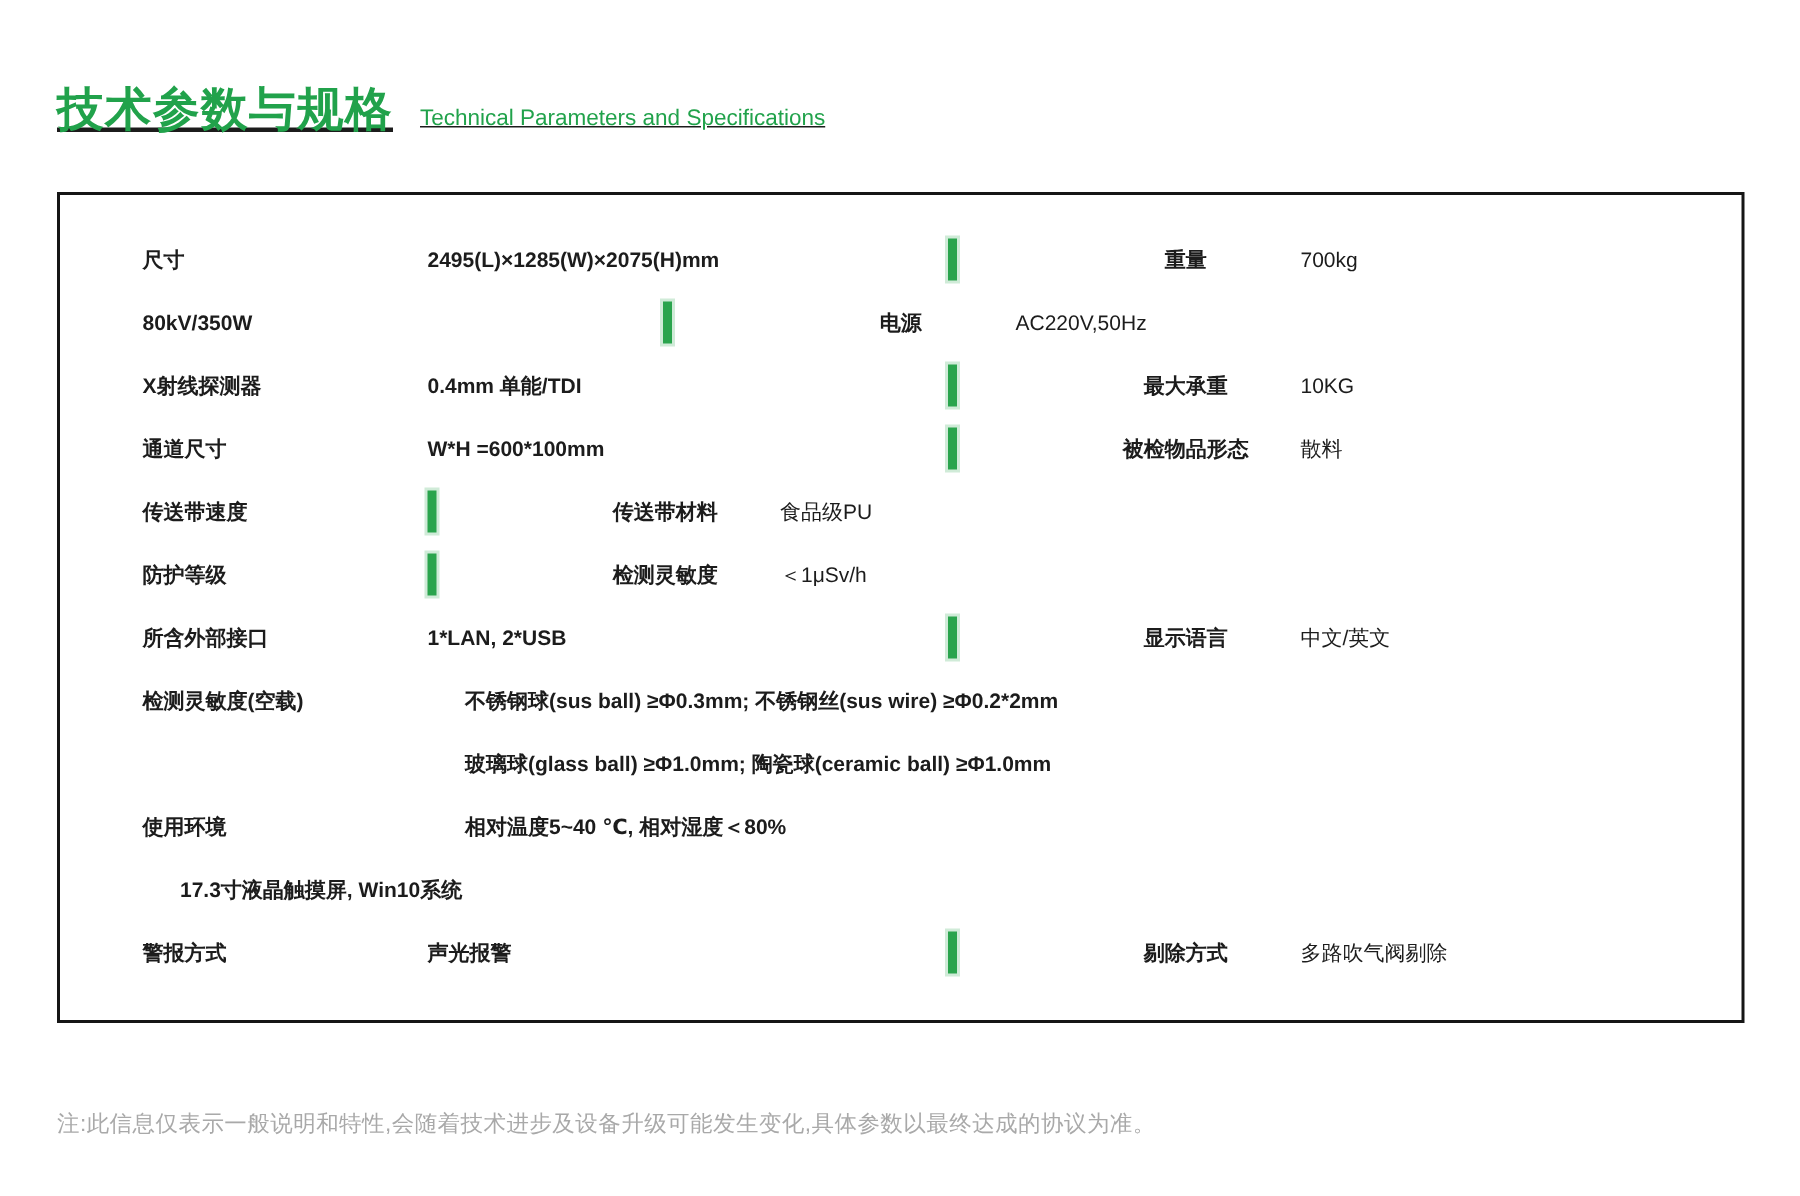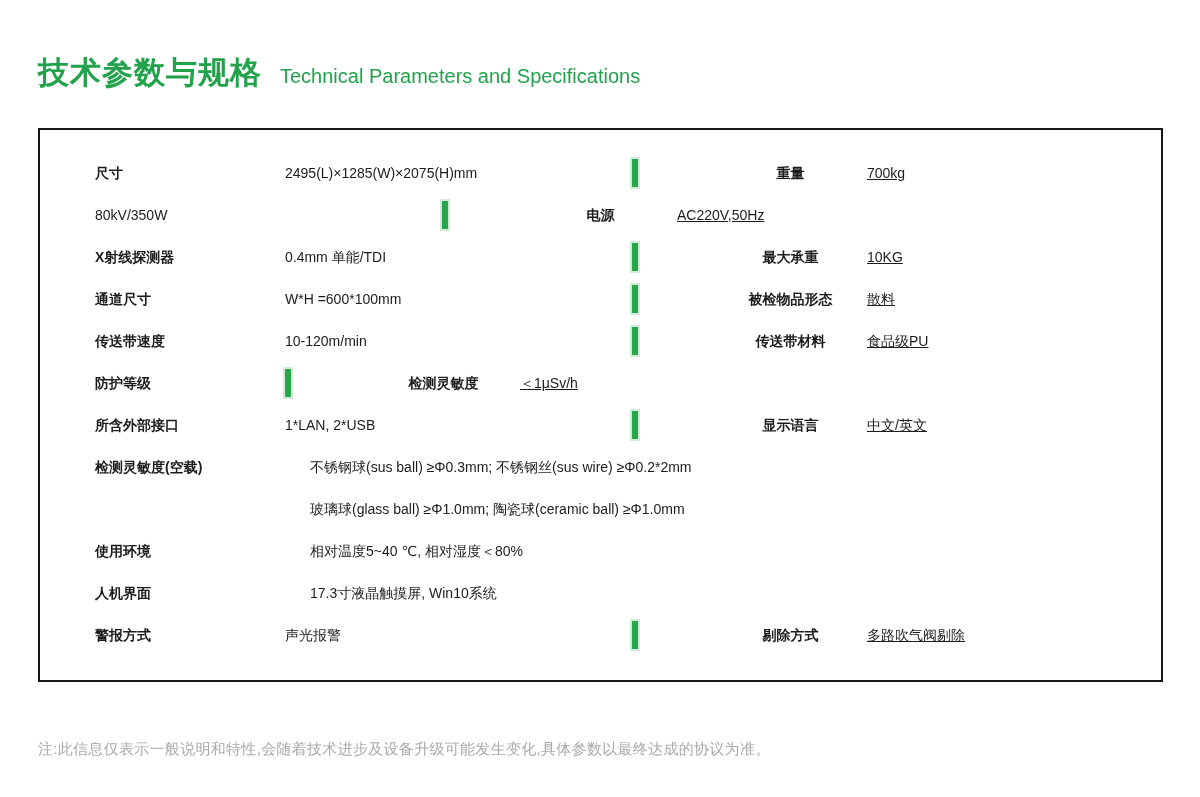--- a/index.html
+++ b/index.html
@@ -12,64 +12,64 @@
   *{box-sizing:border-box;}
   html,body{margin:0;padding:0;}
   body{
     width:1200px;height:797px;background:#ffffff;
     font-family:"Liberation Sans","DejaVu Sans",sans-serif;
     color:var(--text-dark);
     position:relative;overflow:hidden;
   }
   .page-header{
     margin:52px 0 0 38px;
-    display:flex;align-items:baseline;
+    display:flex;align-items:baseline;text-decoration:underline;
   }
   .page-title{
     font-size:31px;font-weight:600;letter-spacing:1px;
     color:var(--accent-green);
   }
   .page-subtitle{
-    font-size:20px;font-weight:400;margin-left:18px;
+    font-size:15px;font-weight:400;margin-left:18px;
     color:var(--accent-green);
   }
   .spec-box{
     margin:34px 37px 0 38px;
     width:1125px;
     border:2px solid var(--box-border);
     padding:22px 0 24px 55px;
     background:#ffffff;
   }
   .spec-row{
     display:flex;align-items:center;height:42px;
     font-size:14px;line-height:42px;white-space:nowrap;
   }
   .spec-label-left{
     width:190px;flex:0 0 190px;font-weight:700;
   }
   .spec-value-left{
-    width:347px;flex:0 0 347px;font-weight:400;
+    width:347px;flex:0 0 347px;font-weight:700;
   }
   .spec-row.full .spec-value-left{
     width:auto;flex:1 1 auto;margin-left:25px;
   }
   .divider-cell{
     width:82px;flex:0 0 82px;
     display:flex;align-items:center;
   }
   .row-divider{
     width:6px;height:28px;
     background:var(--divider-green);
     box-shadow:0 0 0 2px rgba(42,164,77,0.22);
   }
   .spec-label-right{
     width:153px;flex:0 0 153px;font-weight:700;text-align:center;
   }
   .spec-value-right{
-    flex:1 1 auto;font-weight:400;text-decoration:underline;
+    flex:1 1 auto;font-weight:400;
   }
   .right-pane{display:contents;}
   .disclaimer-note{
     margin:58px 0 0 38px;
     font-size:15px;color:var(--note-gray);
     letter-spacing:0.3px;
   }
 </style>
 </head>
 <body>
@@ -123,21 +123,20 @@
       <span class="row-divider"></span>
     </span>
     <span class="right-pane">
       <span class="spec-label-right">被检物品形态</span>
       <span class="spec-value-right">散料</span>
     </span>
   </div>
 
   <div class="spec-row">
     <span class="spec-label-left">传送带速度</span>
-    <span class="spec-value-left">10-120m/min</span>
     <span class="divider-cell">
       <span class="row-divider"></span>
     </span>
     <span class="right-pane">
       <span class="spec-label-right">传送带材料</span>
       <span class="spec-value-right">食品级PU</span>
     </span>
   </div>
 
   <div class="spec-row">
@@ -175,21 +174,20 @@
 
   </div>
 
   <div class="spec-row full">
     <span class="spec-label-left">使用环境</span>
     <span class="spec-value-left">相对温度5~40 ℃, 相对湿度＜80%</span>
 
   </div>
 
   <div class="spec-row full">
-    <span class="spec-label-left">人机界面</span>
     <span class="spec-value-left">17.3寸液晶触摸屏, Win10系统</span>
 
   </div>
 
   <div class="spec-row">
     <span class="spec-label-left">警报方式</span>
     <span class="spec-value-left">声光报警</span>
     <span class="divider-cell">
       <span class="row-divider"></span>
     </span>

